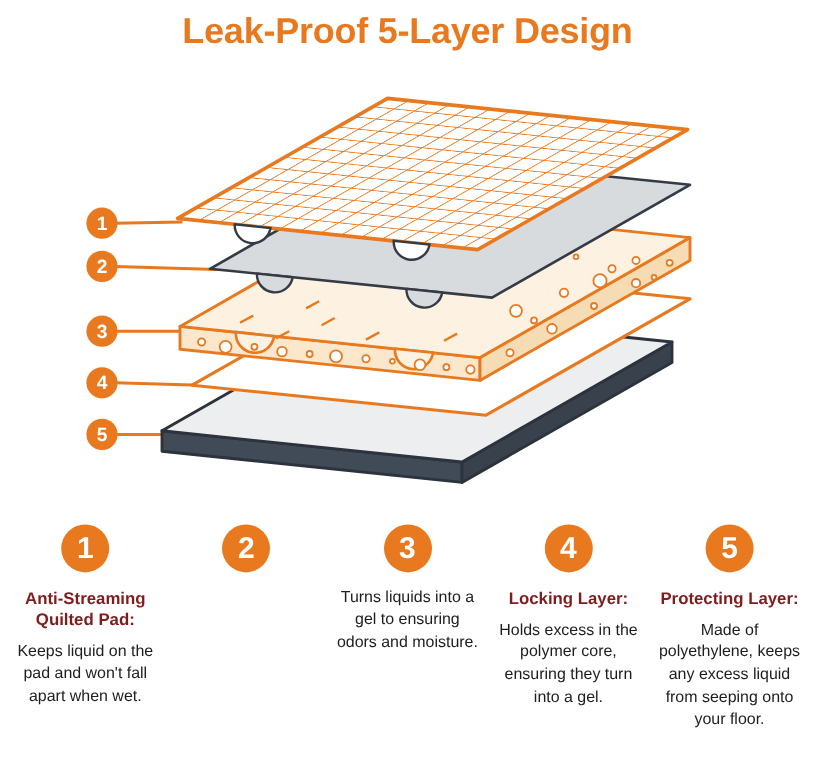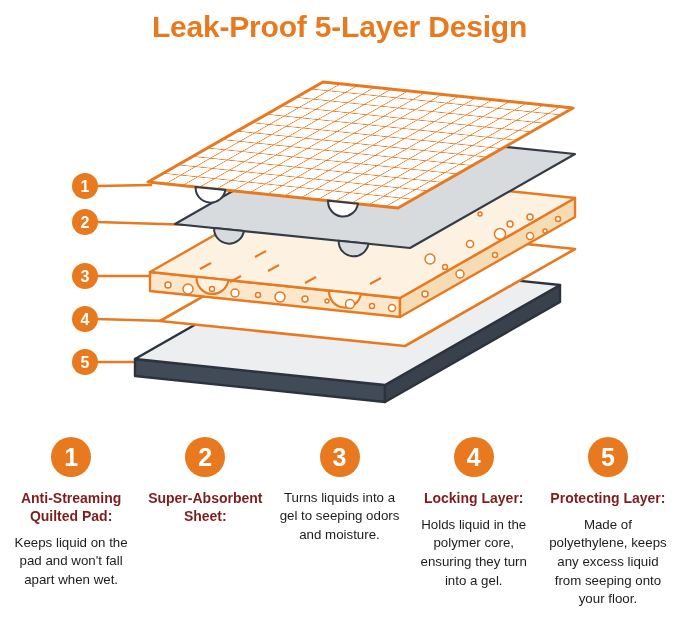--- a/index.html
+++ b/index.html
@@ -158,30 +158,29 @@
   </div>
 
   <div class="features">
     <div class="feature">
       <div class="badge">1</div>
       <div class="feature-heading">Anti-Streaming Quilted Pad:</div>
       <div class="feature-desc">Keeps liquid on the pad and won't fall apart when wet.</div>
     </div>
     <div class="feature">
       <div class="badge">2</div>
-      <div class="feature-heading">Super-Absorbent Sheet:</div>
     </div>
     <div class="feature">
       <div class="badge">3</div>
-      <div class="feature-desc">Turns liquids into a gel to seeping odors and moisture.</div>
+      <div class="feature-desc">Turns liquids into a gel to ensuring odors and moisture.</div>
     </div>
     <div class="feature">
       <div class="badge">4</div>
       <div class="feature-heading">Locking Layer:</div>
-      <div class="feature-desc">Holds liquid in the polymer core, ensuring they turn into a gel.</div>
+      <div class="feature-desc">Holds excess in the polymer core, ensuring they turn into a gel.</div>
     </div>
     <div class="feature">
       <div class="badge">5</div>
       <div class="feature-heading">Protecting Layer:</div>
       <div class="feature-desc">Made of polyethylene, keeps any excess liquid from seeping onto your floor.</div>
     </div>
   </div>
 
 </div>
 

